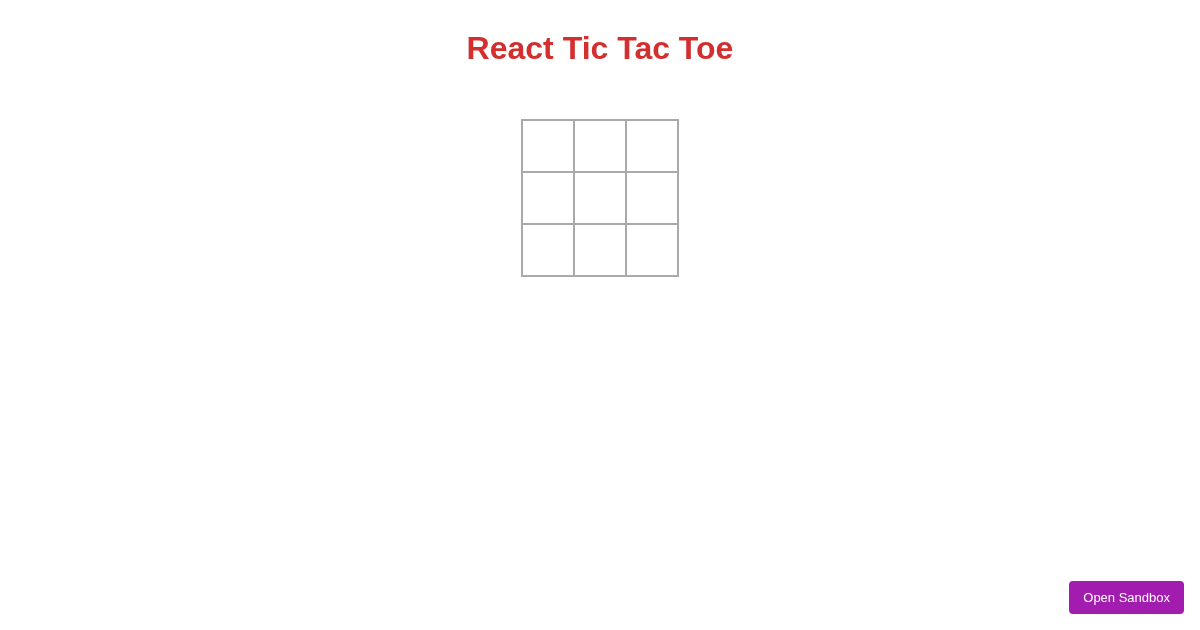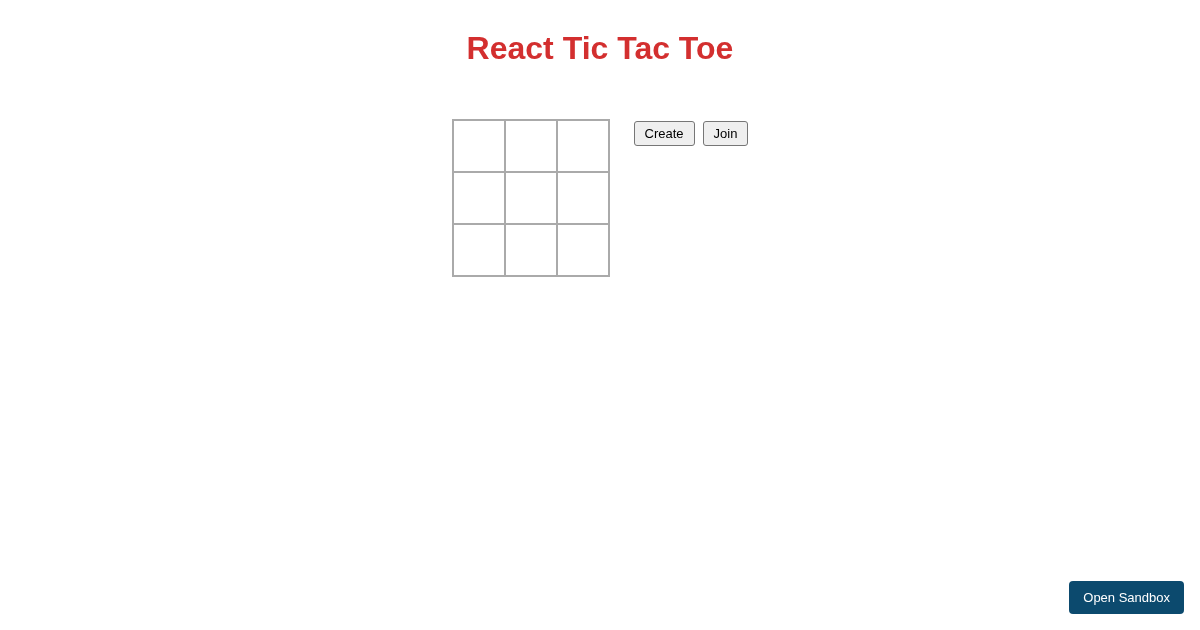--- a/index.html
+++ b/index.html
@@ -52,21 +52,21 @@
       background: #efefef;
       border: 1px solid #767676;
       border-radius: 3px;
       cursor: pointer;
       color: #000;
     }
     .sandbox-btn {
       position: absolute;
       bottom: 16px;
       right: 16px;
-      background: #0c4a6e;
+      background: #a21caf;
       color: #fff;
       border: none;
       border-radius: 4px;
       padding: 9px 14px;
       font-size: 13px;
       font-family: Arial, Helvetica, sans-serif;
       cursor: pointer;
     }
   </style>
 </head>
@@ -79,19 +79,15 @@
     <div class="cell"></div>
     <div class="cell"></div>
     <div class="cell"></div>
     <div class="cell"></div>
     <div class="cell"></div>
     <div class="cell"></div>
     <div class="cell"></div>
     <div class="cell"></div>
     <div class="cell"></div>
   </div>
-  <div class="controls">
-    <button class="btn">Create</button>
-    <button class="btn">Join</button>
-  </div>
 </div>
 
 <button class="sandbox-btn">Open Sandbox</button>
 
 </body></html>

